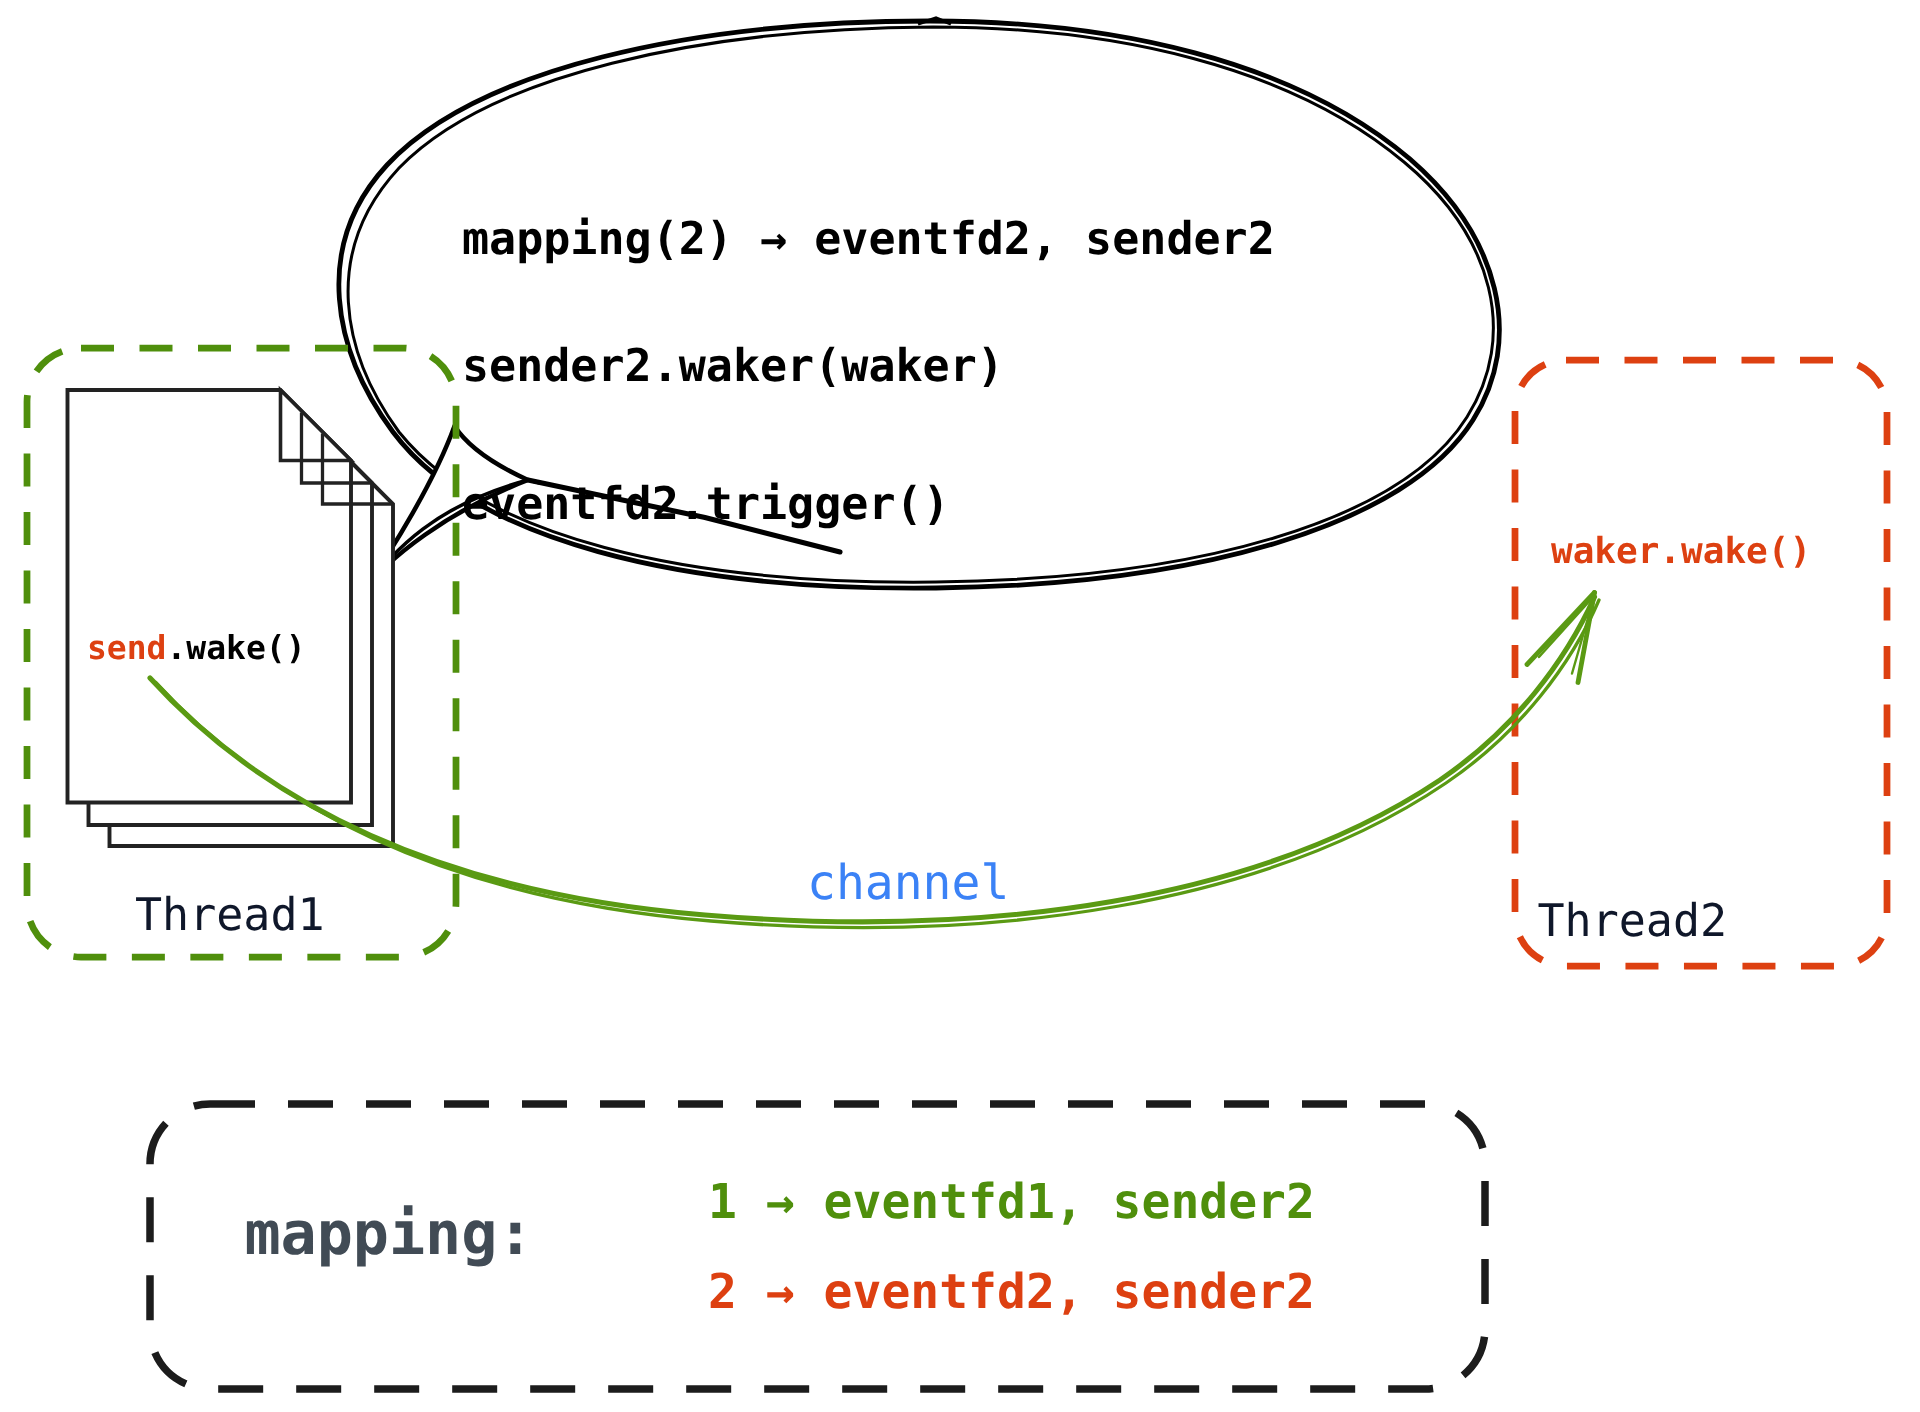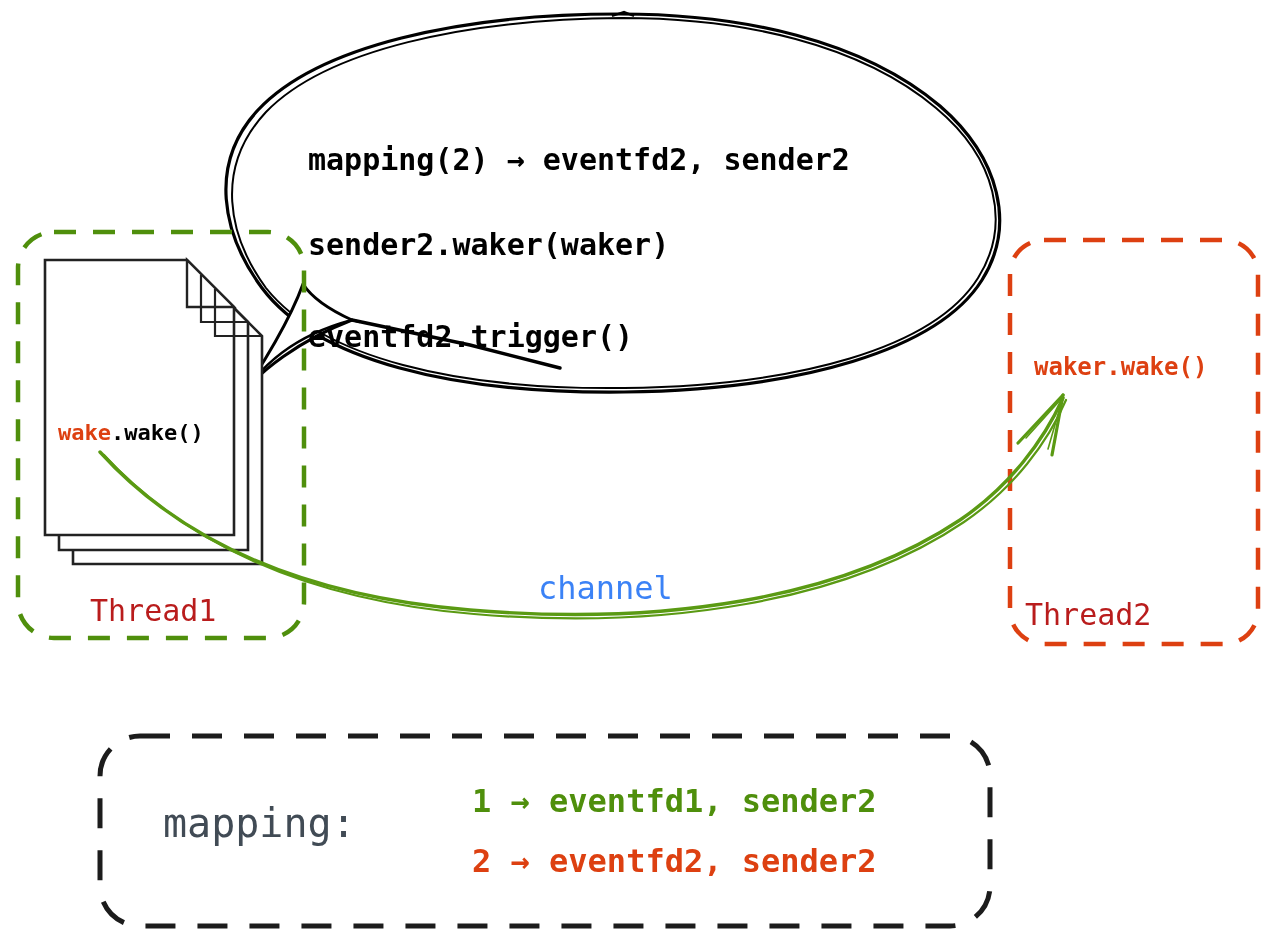--- a/index.html
+++ b/index.html
@@ -47,41 +47,41 @@
     font-size: 22px;
     font-weight: 700;
     color: #000000;
   }
   .accent-orange { color: #dd4011; }
 
   
   .thread-label {
     font-size: 30px;
     font-weight: 400;
-    color: #b91c1c;
+    color: #0f172a;
   }
 
   
   .t2-code {
     font-size: 24px;
     font-weight: 700;
     color: #dd4011;
   }
 
   
   .channel-label {
     font-size: 32px;
     font-weight: 400;
     color: #3b82f6;
   }
 
   
   .mapping-title {
     font-size: 40px;
-    font-weight: 400;
+    font-weight: 700;
     color: #414b55;
   }
   .mapping-row {
     font-size: 32px;
     font-weight: 700;
   }
   .map-green { color: #4f8f0c; }
   .map-orange { color: #dd4011; text-align: center; }
 </style>
 </head>
@@ -145,21 +145,21 @@
 
     <g>
       <rect x="100" y="736" width="890" height="190" rx="40" ry="40" fill="none" stroke="#1c1c1c" stroke-width="5" stroke-dasharray="30 22" stroke-linecap="butt"></rect>
     </g>
   </svg>
 
   <div class="txt bubble-line" style="left:308px; top:145px;">mapping(2) → eventfd2, sender2</div>
   <div class="txt bubble-line" style="left:308px; top:230px;">sender2.waker(waker)</div>
   <div class="txt bubble-line" style="left:308px; top:274px;margin-top:48px;">eventfd2.trigger()</div>
 
-  <div class="txt doc-text" style="left:58px; top:422px;"><span class="accent-orange">wake</span><span>.wake()</span></div>
+  <div class="txt doc-text" style="left:58px; top:422px;"><span class="accent-orange">send</span><span>.wake()</span></div>
 
   <div class="txt thread-label" style="left:90px; top:596px;">Thread1</div>
 
   <div class="txt t2-code" style="left:1034px; top:355px;">waker.wake()</div>
 
   <div class="txt thread-label" style="left:1025px; top:600px;">Thread2</div>
 
   <div class="txt channel-label" style="left:538px; top:572px;">channel</div>
 
   <div class="txt mapping-title" style="left:163px; top:803px;">mapping:</div>

